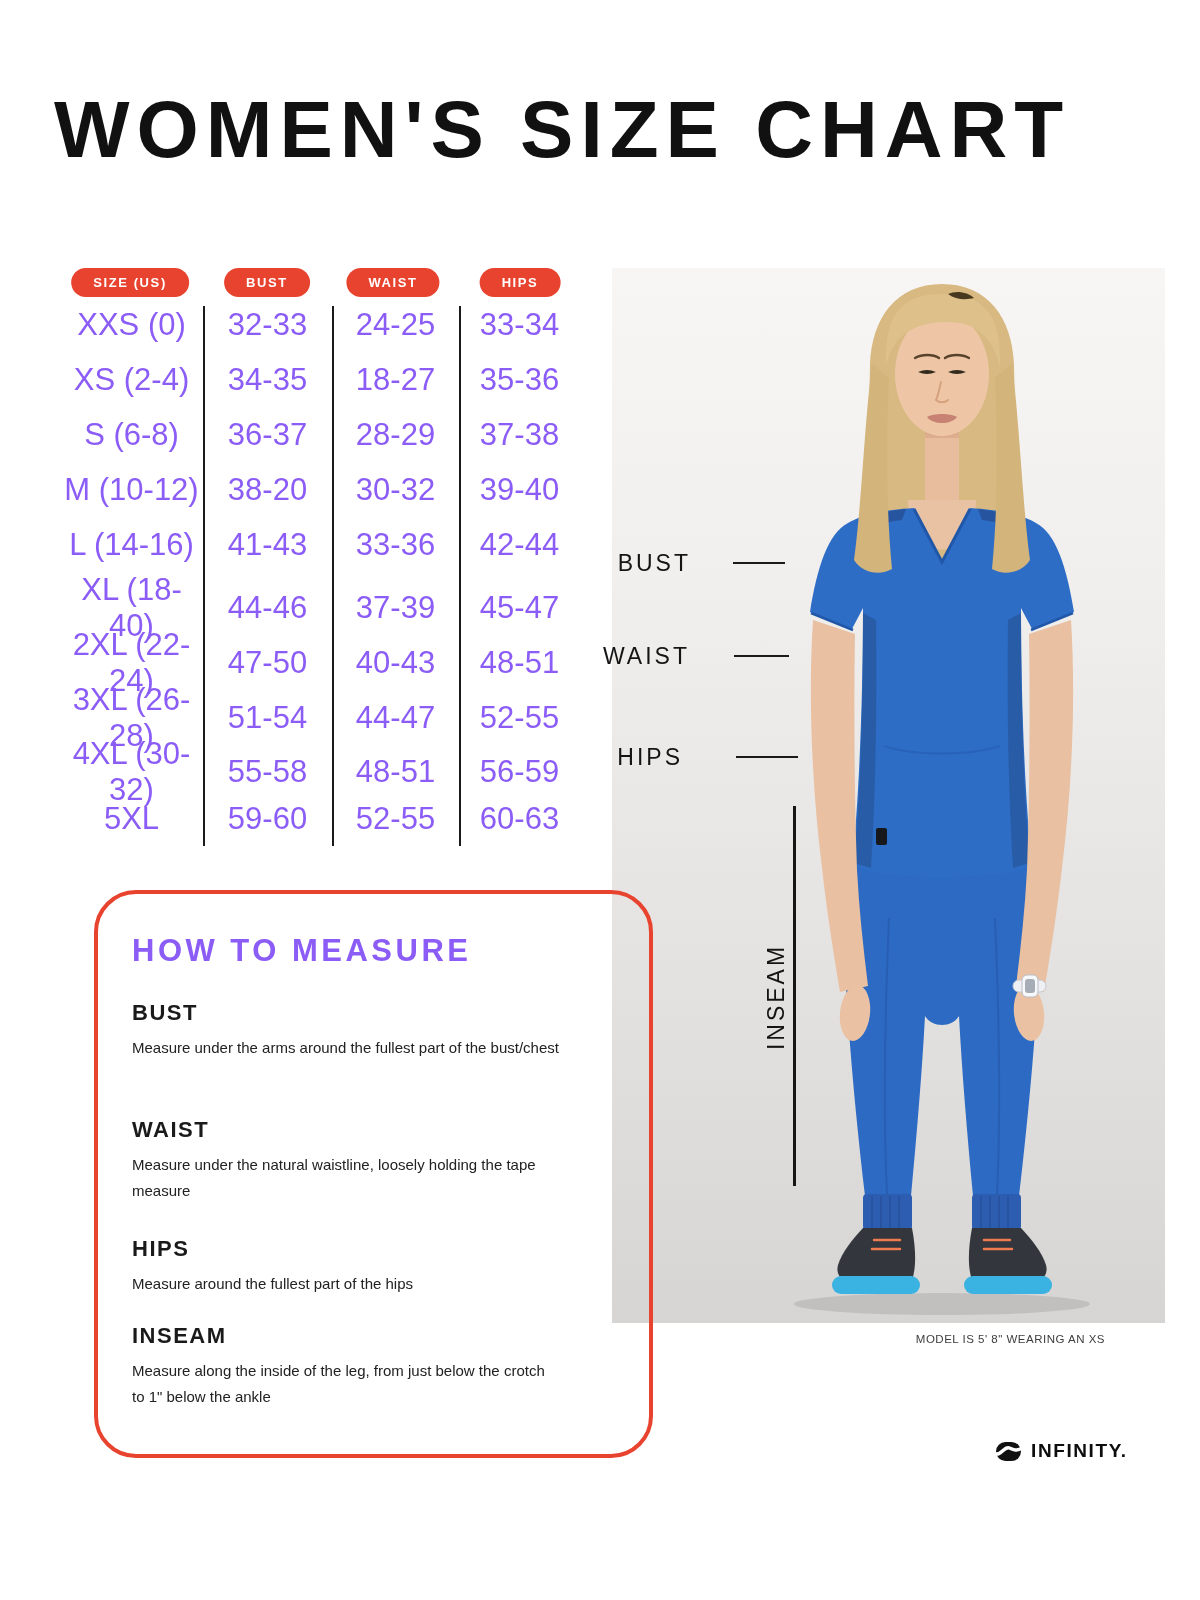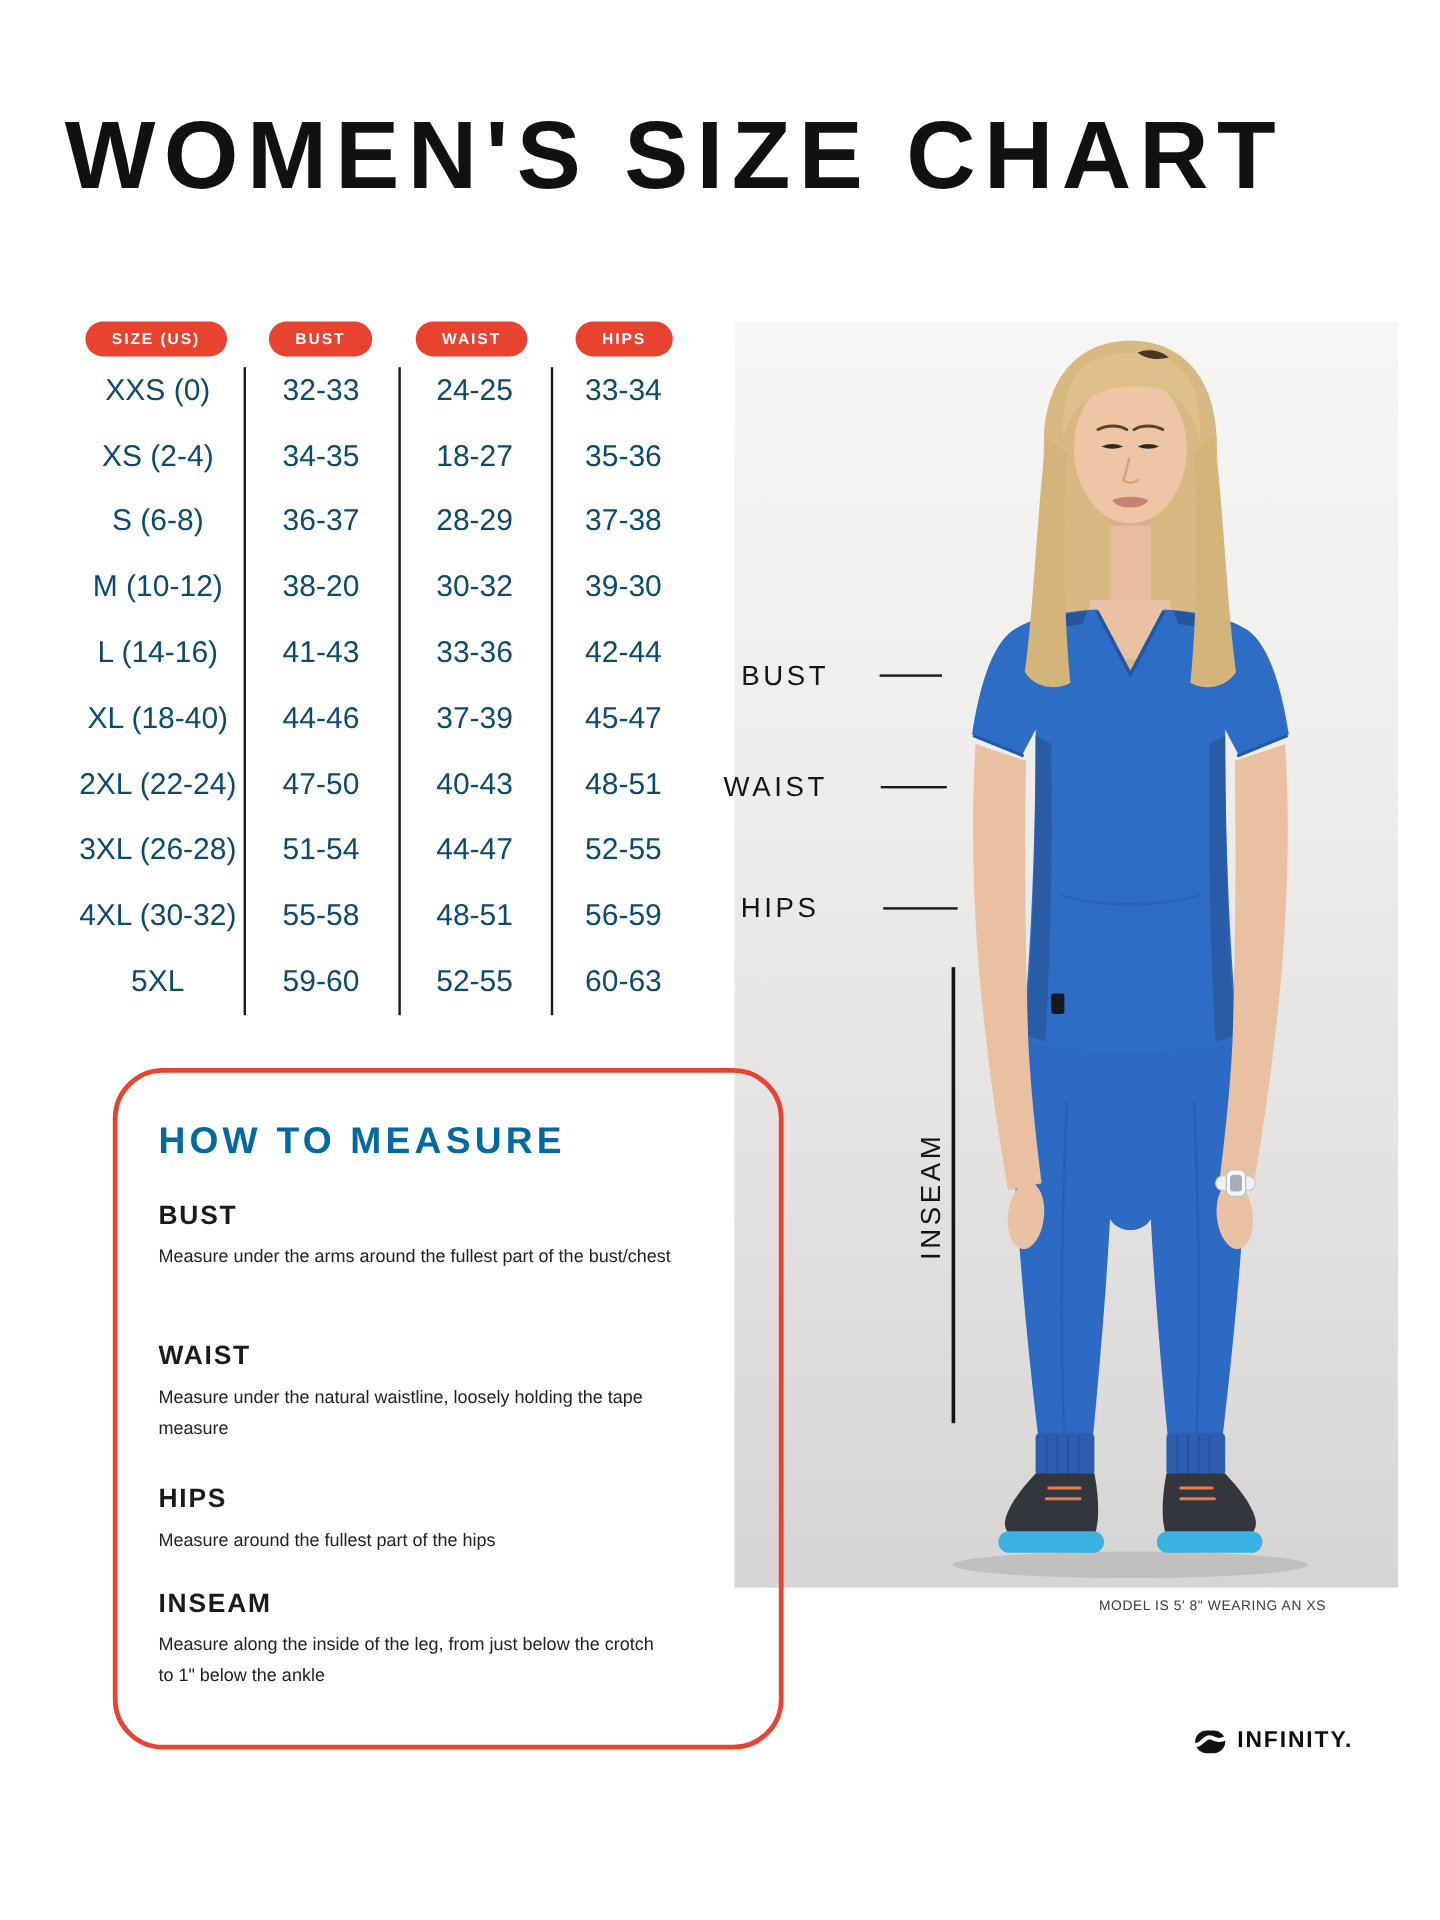--- a/index.html
+++ b/index.html
@@ -33,34 +33,34 @@
     font-size:13px; font-weight:700; letter-spacing:1.6px;
     transform:translateX(-50%); white-space:nowrap;margin-top:25px;
   }
 
   
   .table-rows { position:absolute; left:60px; top:298px; width:520px; }
   .trow {
     display:grid; grid-template-columns:143px 129px 127px 121px;
     height:54.8px; align-items:center;
   }
-  .tcell { text-align:center; font-size:25px; color:#0c4a6e; }
+  .tcell { text-align:center; font-size:31px; color:#8b5cf6; }
   .vline {
     position:absolute; top:306px; width:1.5px; height:540px; background:#1a1a1a;
   }
 
   
   .howto-box {
     position:absolute; left:94px; top:890px; width:559px; height:568px;
     border:4px solid #e8432f; border-radius:42px;
     box-sizing:border-box; background:transparent;
   }
   .howto-heading {
     position:absolute; left:132px; top:933px; margin:0;
-    font-size:31px; font-weight:700; letter-spacing:3.5px; color:#0369a1;
+    font-size:31px; font-weight:700; letter-spacing:3.5px; color:#8b5cf6;
   }
   .measure-item { position:absolute; left:132px; width:428px; }
   .measure-item .mlabel {
     font-size:22px; font-weight:700; letter-spacing:1.5px; color:#1a1a1a;
   }
   .measure-item p {
     margin:9px 0 0 0; font-size:15px; line-height:25.5px; color:#222;
   }
 
   
@@ -195,21 +195,21 @@
       <div class="trow">
         <div class="tcell">S (6-8)</div>
         <div class="tcell">36-37</div>
         <div class="tcell">28-29</div>
         <div class="tcell">37-38</div>
       </div>
       <div class="trow">
         <div class="tcell">M (10-12)</div>
         <div class="tcell">38-20</div>
         <div class="tcell">30-32</div>
-        <div class="tcell">39-30</div>
+        <div class="tcell">39-40</div>
       </div>
       <div class="trow">
         <div class="tcell">L (14-16)</div>
         <div class="tcell">41-43</div>
         <div class="tcell">33-36</div>
         <div class="tcell">42-44</div>
       </div>
       <div class="trow">
         <div class="tcell">XL (18-40)</div>
         <div class="tcell">44-46</div>

